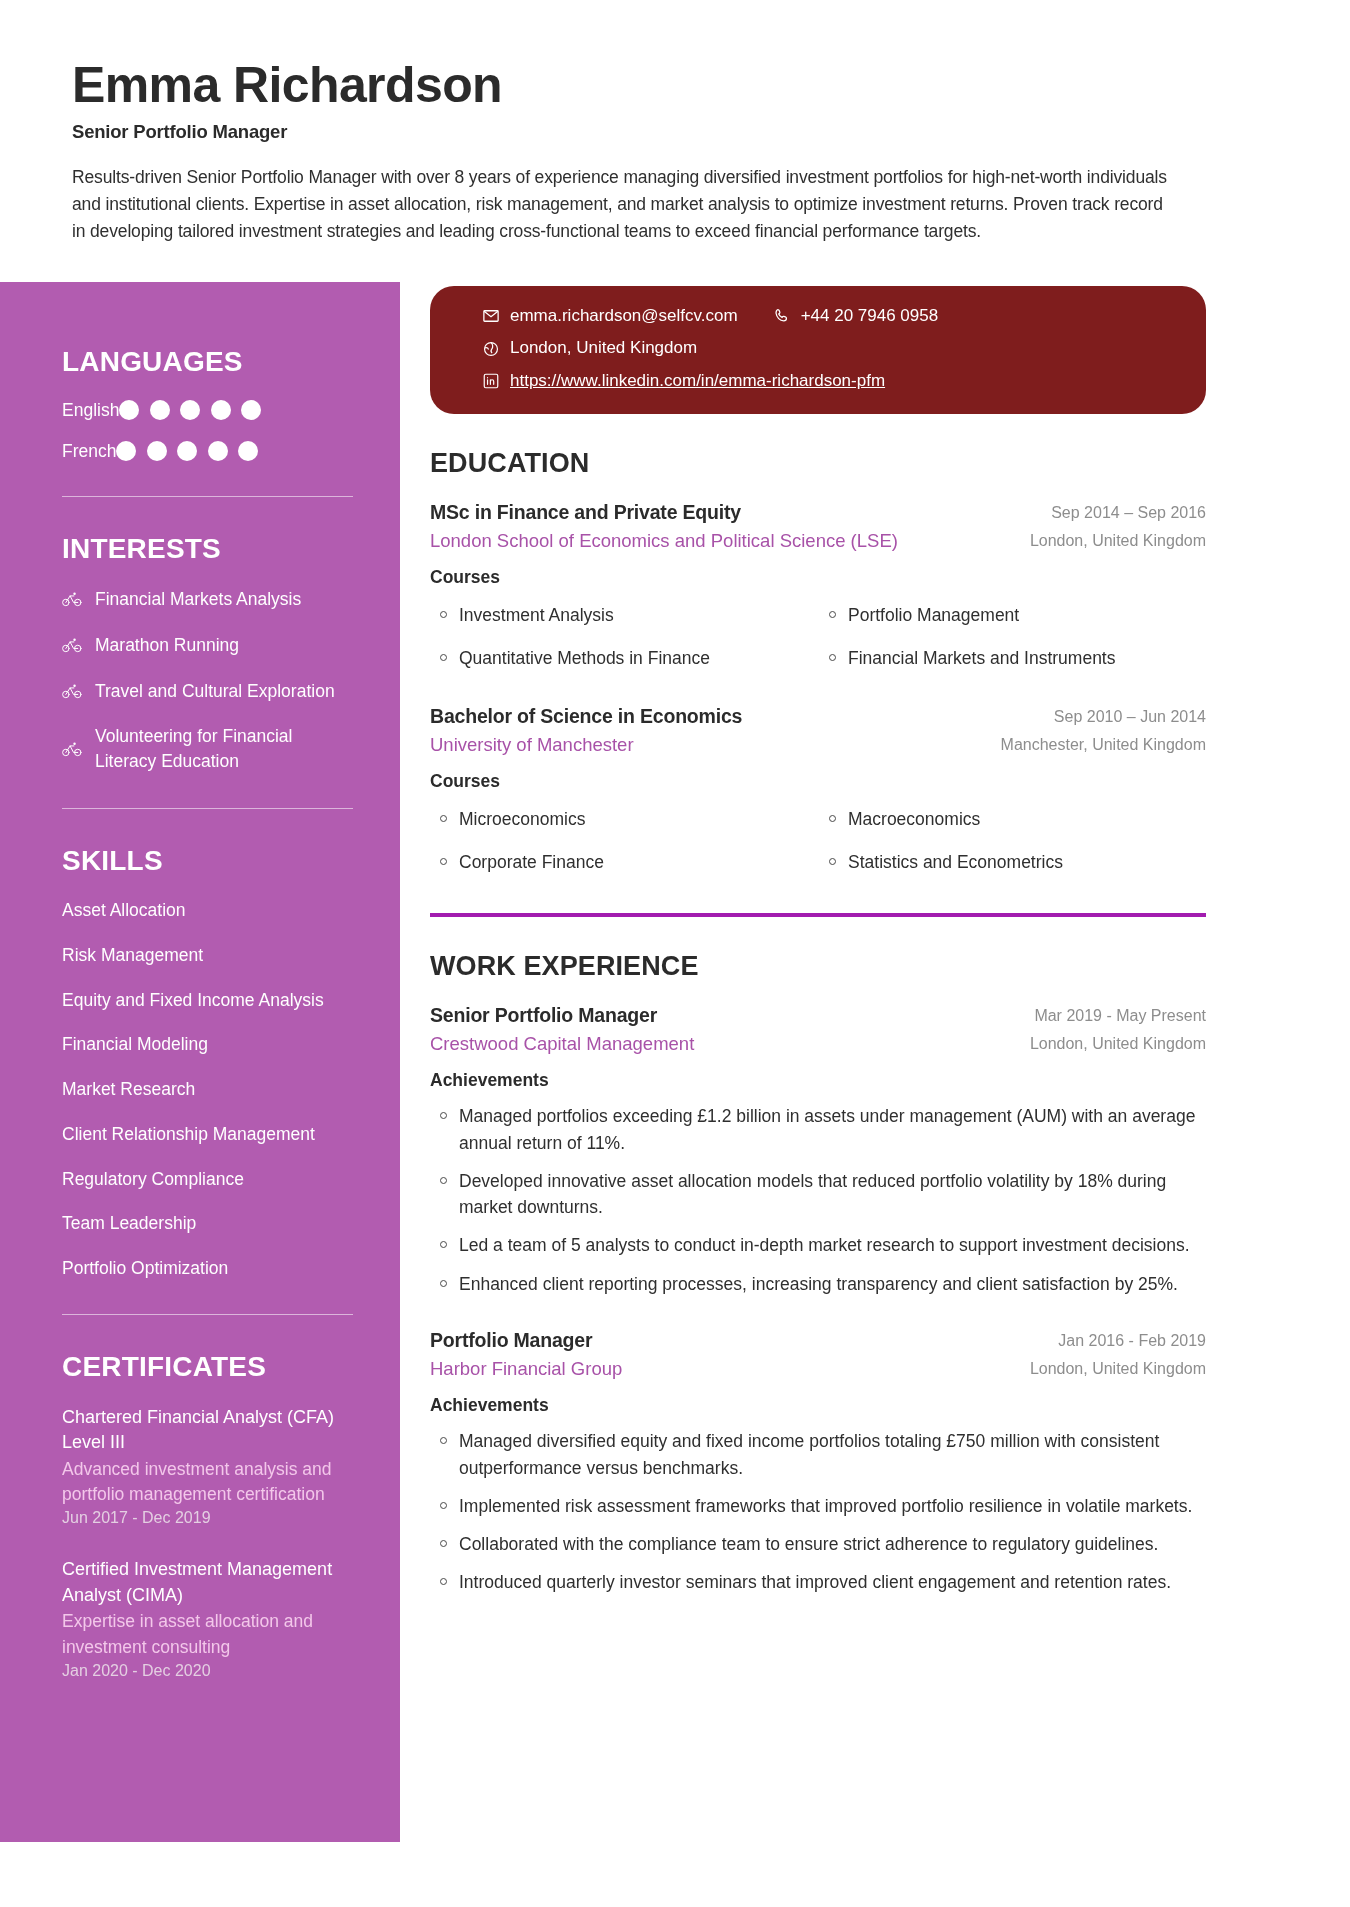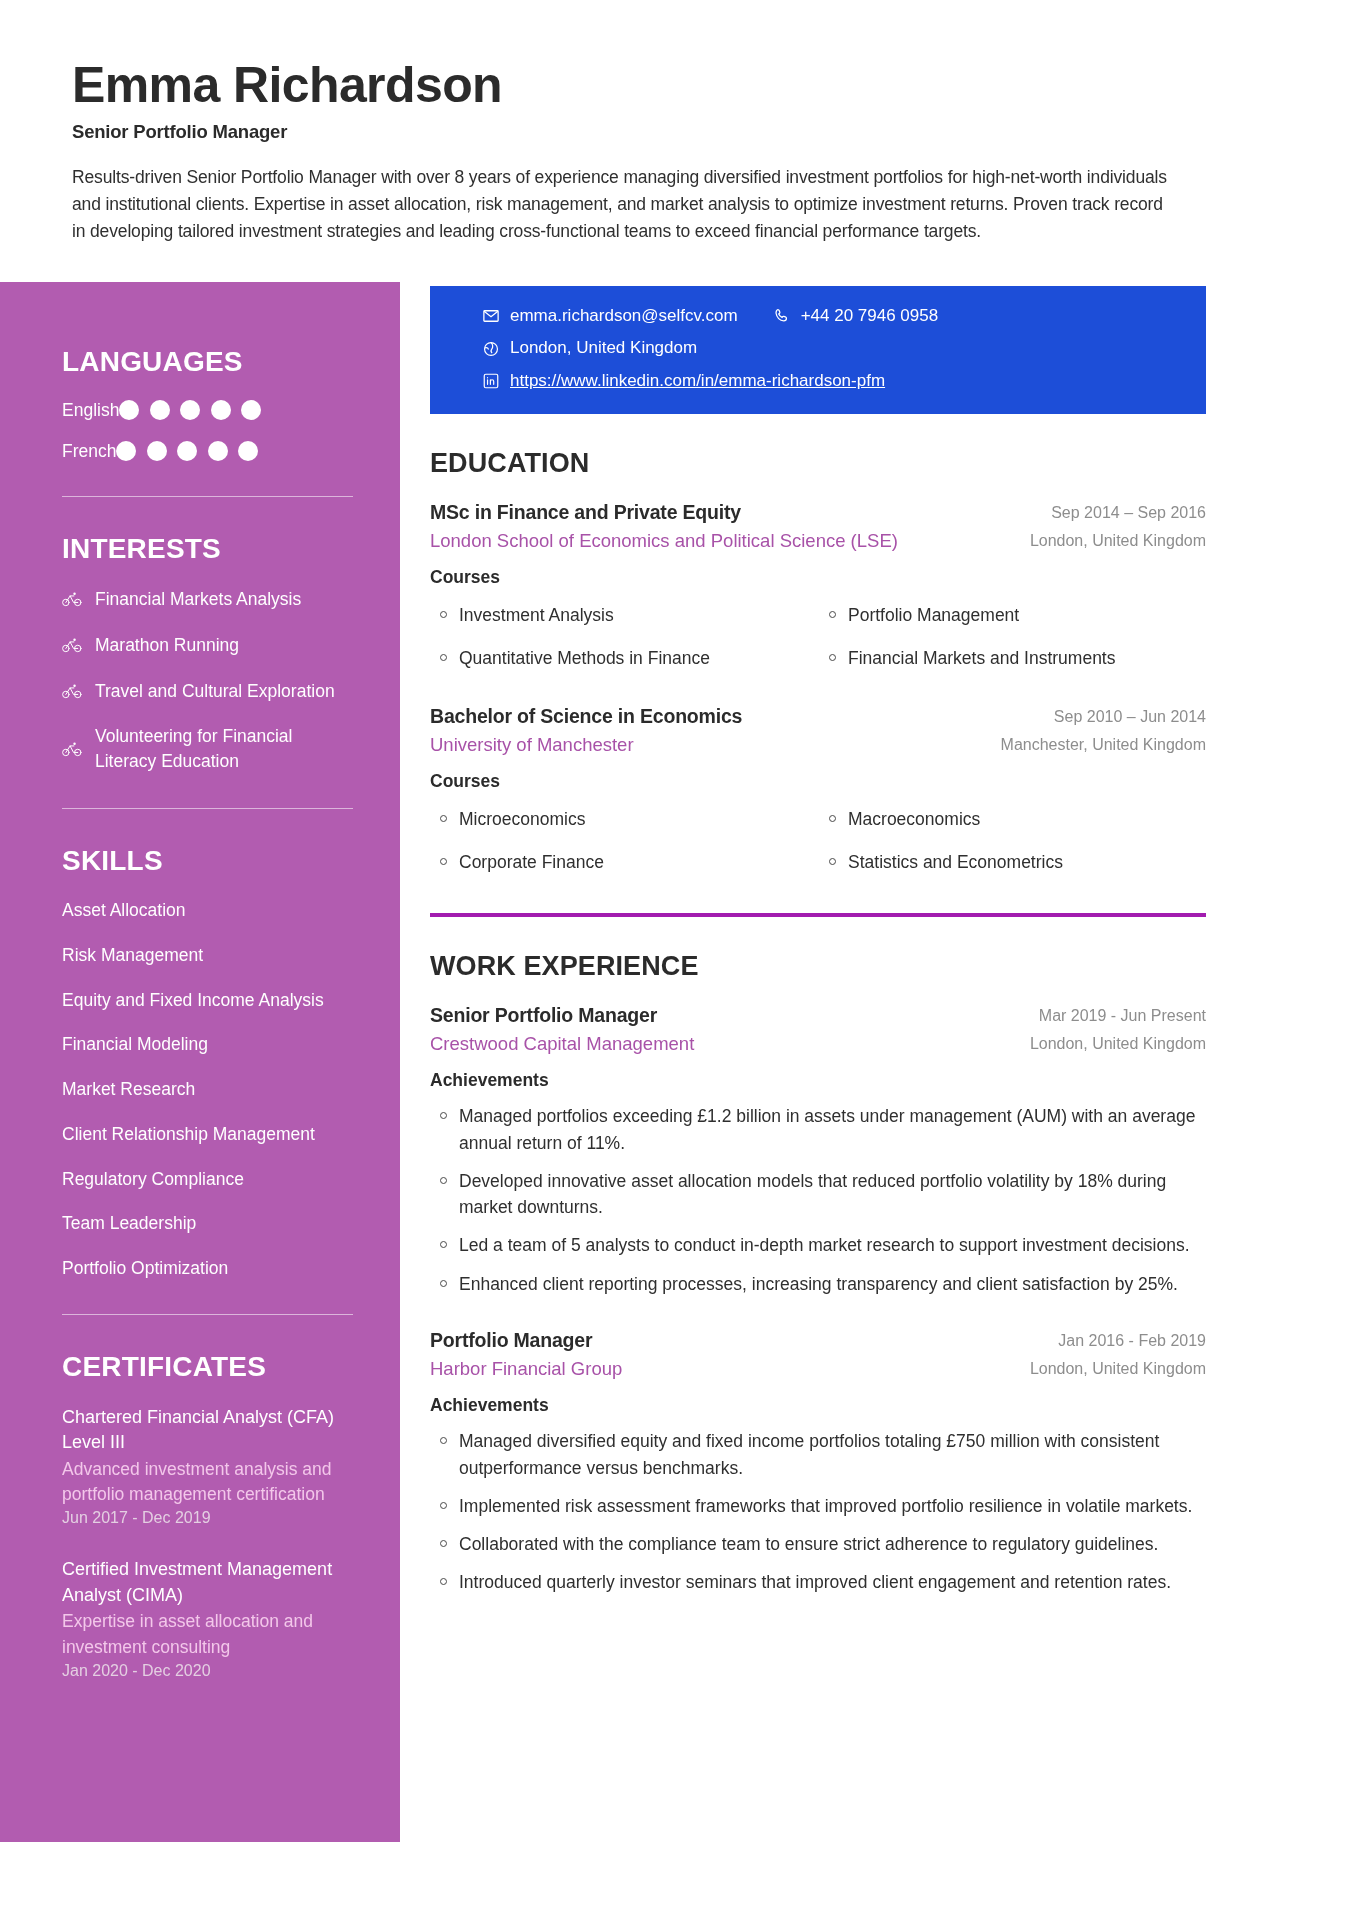--- a/index.html
+++ b/index.html
@@ -131,22 +131,22 @@
   
   .main {
     flex: 1 1 auto;
     padding: 0 0 40px 0;
     position: relative;
   }
 
   
   .contact-card {
     margin: 4px 32px 0 30px;
-    background: #1d4ed8;
-    border-radius: 0;
+    background: #7f1d1d;
+    border-radius: 24px;
     padding: 18px 28px 20px 52px;
     color: #ffffff;
   }
   .contact-line {
     display: flex;
     align-items: center;
     flex-wrap: wrap;
     margin-bottom: 8px;
   }
   .contact-line:last-child { margin-bottom: 0; }
@@ -497,21 +497,21 @@
       <section class="sec bordered">
         <div class="sec-title">WORK EXPERIENCE</div>
         <div id="work-list">
             <div class="entry">
               <div class="entry-head">
                 <div class="entry-left">
                   <div class="entry-role">Senior Portfolio Manager</div>
                   <div class="entry-org">Crestwood Capital Management</div>
                 </div>
                 <div class="entry-right">
-                  <div class="entry-date">Mar 2019 - Jun Present</div>
+                  <div class="entry-date">Mar 2019 - May Present</div>
                   <div class="entry-loc">London, United Kingdom</div>
                 </div>
               </div>
               <div class="sub-label">Achievements</div>
               <div class="ach-list">
                 <div class="bullet-item">
                   <span class="bullet-mark"></span>
                   <span>Managed portfolios exceeding £1.2 billion in assets under management (AUM) with an average annual return of 11%.</span>
                 </div>
                 <div class="bullet-item">

